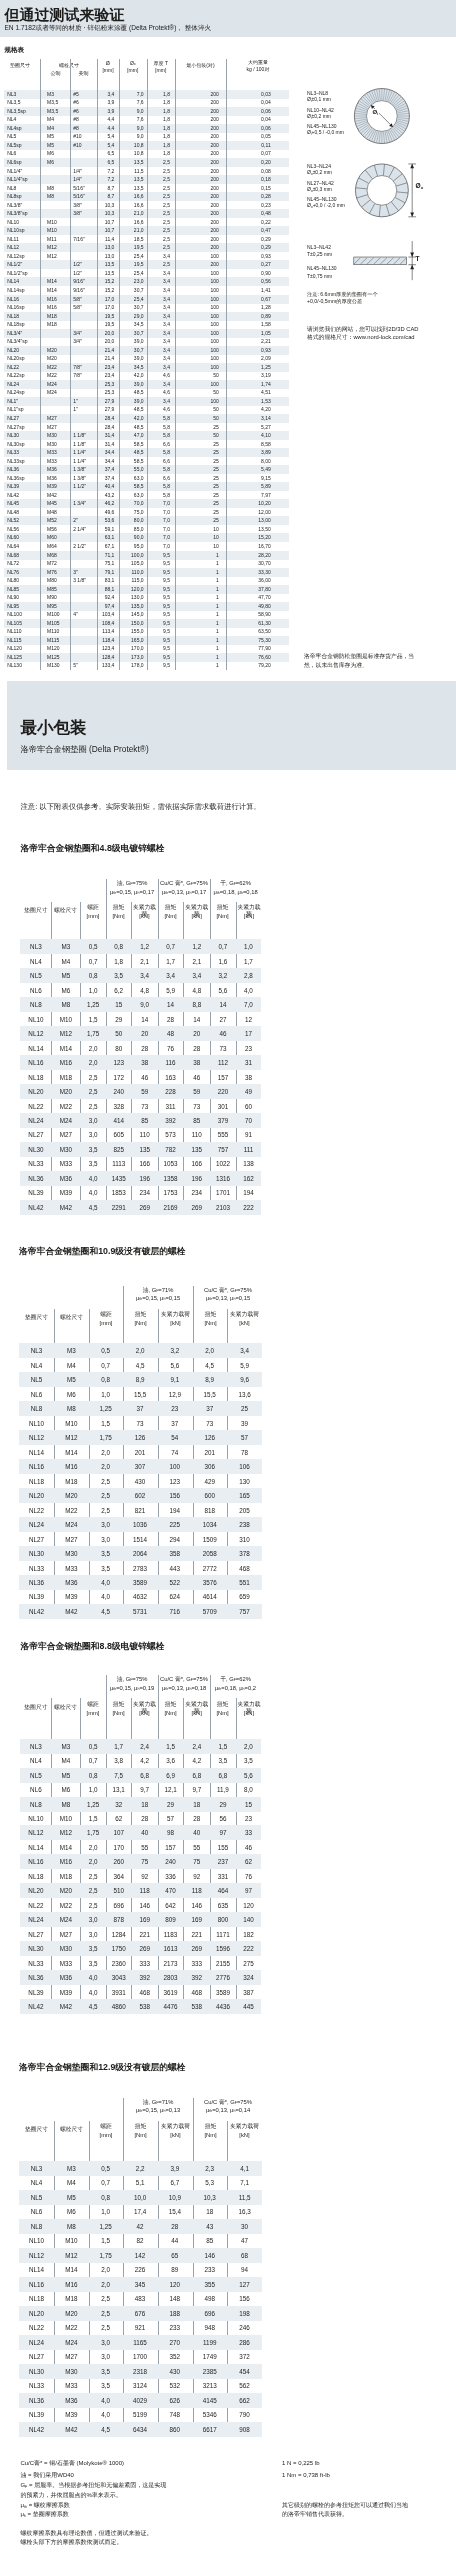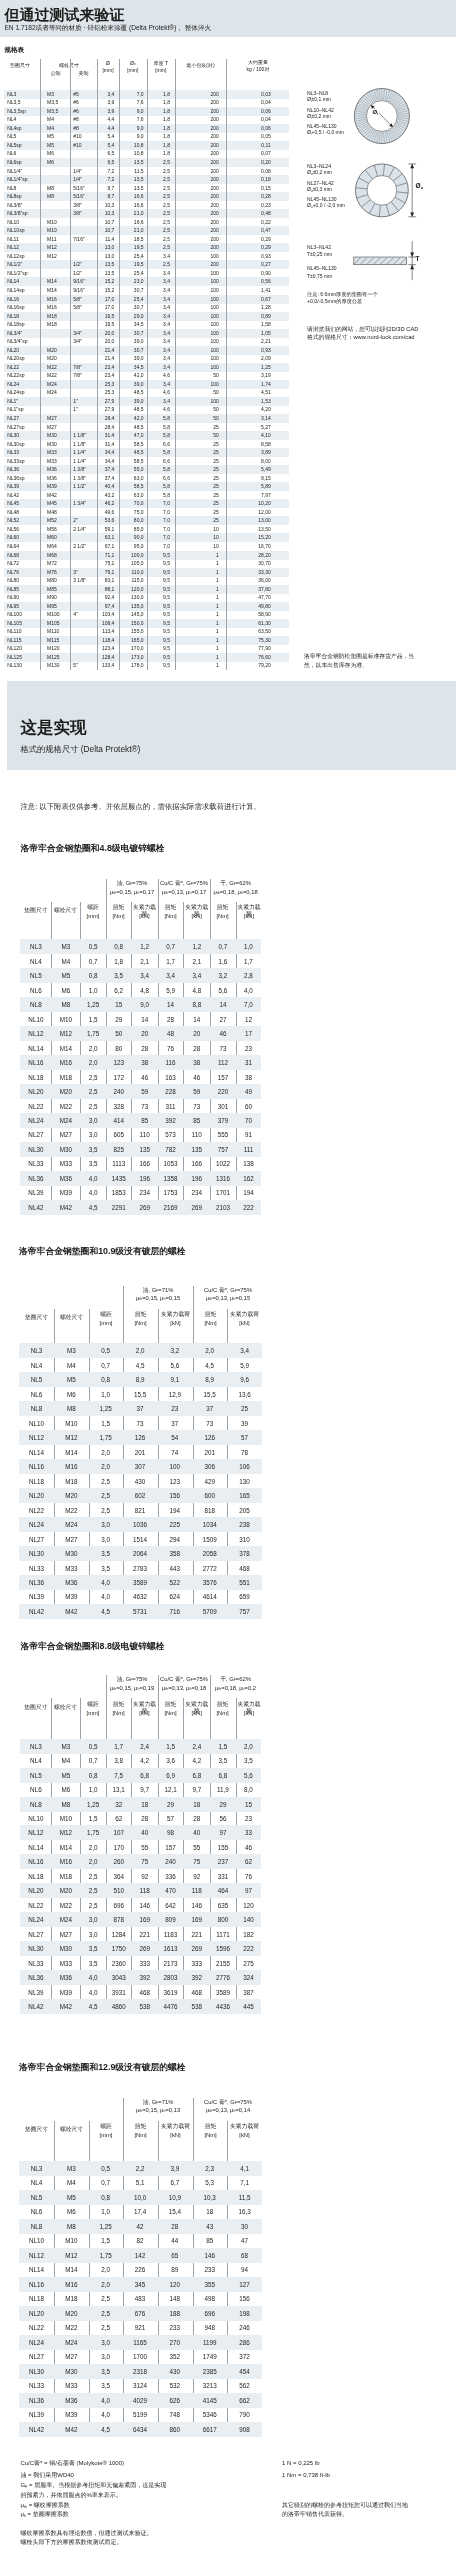--- a/index.html
+++ b/index.html
@@ -173,23 +173,23 @@
       <line x1="111" y1="330" x2="125" y2="330" stroke="#222" stroke-width="1"></line>
       <polygon points="118,316 114.5,308 121.5,308" fill="#222"></polygon>
       <polygon points="118,330 114.5,338 121.5,338" fill="#222"></polygon>
     </g>
   </svg>
   <div class="dlabel" style="left:372px;top:109px;font-size:6px;">Ø<sub>i</sub></div>
   <div class="dlabel" style="left:415px;top:182px;background:transparent;">Ø<sub>o</sub></div>
   <div class="dlabel" style="left:415px;top:255px;background:transparent;">T</div>
 
   <div class="abs band" style="left:7.2px;top:681px;width:450px;height:89px;"></div>
-  <div class="abs b" style="left:20.4px;top:717px;font-size:16.5px;">这是实现</div>
-  <div class="abs" style="left:20.4px;top:744px;font-size:8.3px;">格式的规格尺寸 (Delta Protekt®)</div>
-  <div class="abs" style="left:20.4px;top:802px;font-size:7.4px;">注意: 以下附表仅供参考。并依屈服点的，需依据实际需求载荷进行计算。</div>
+  <div class="abs b" style="left:20.4px;top:717px;font-size:16.5px;">最小包装</div>
+  <div class="abs" style="left:20.4px;top:744px;font-size:8.3px;">洛帝牢合金钢垫圈 (Delta Protekt®)</div>
+  <div class="abs" style="left:20.4px;top:802px;font-size:7.4px;">注意: 以下附表仅供参考。实际安装扭矩，需依据实际需求载荷进行计算。</div>
 
 <div class="trow shade" style="left: 4.4px; top: 90px; width: 285px; height: 8.5px;">
       <div class="tcell spec-cell a-l pl5" style="width: 35px; line-height: 8.5px;">NL3</div>
       <div class="tcell spec-cell a-l pl14" style="width: 31px; line-height: 8.5px;">M3</div>
       <div class="tcell spec-cell a-l pl5" style="width: 27px; line-height: 8.5px;">#5</div>
       <div class="tcell spec-cell a-r pr9" style="width: 22px; line-height: 8.5px;">3,4</div>
       <div class="tcell spec-cell a-r pr6" style="width: 27.5px; line-height: 8.5px;">7,0</div>
       <div class="tcell spec-cell a-r pr8" style="width: 27.5px; line-height: 8.5px;">1,8</div>
       <div class="tcell spec-cell a-r pr12" style="width: 51px; line-height: 8.5px;">200</div>
       <div class="tcell spec-cell a-r pr34" style="width: 64px; line-height: 8.5px;">0,03</div>

